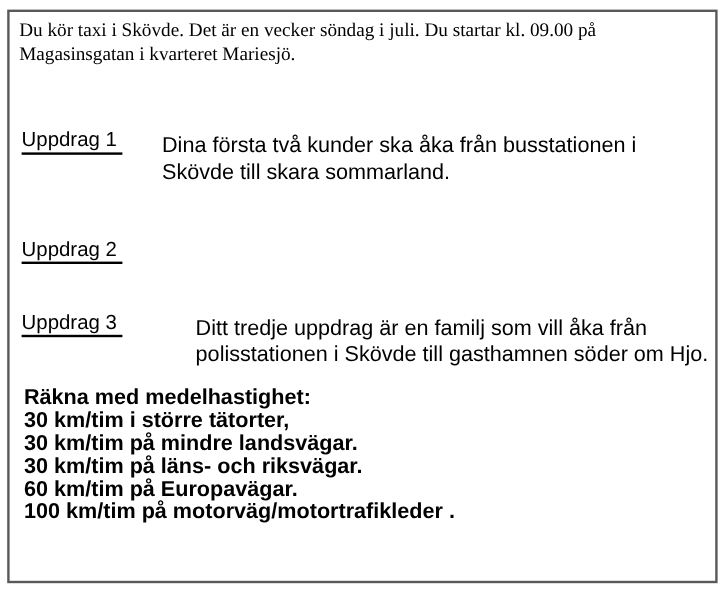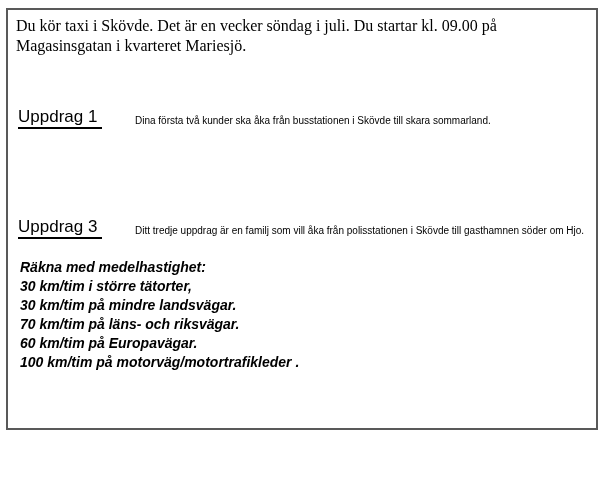--- a/index.html
+++ b/index.html
@@ -13,90 +13,92 @@
     position: relative;
     color: #000000;
     font-family: "Liberation Sans", sans-serif;
     overflow: hidden;
   }
   .frame {
     position: absolute;
     left: 6px;
     top: 8px;
     width: 592px;
-    height: 422px;
+    height: 478px;
     border: 2px solid #595959;
     box-sizing: border-box;
     background: #ffffff;
   }
   .intro {
     margin: 6px 12px 0 8px;
     font-family: "Liberation Serif", serif;
     font-size: 16px;
     line-height: 20px;
   }
   .assignment {
     display: flex;
     align-items: flex-start;
     margin-left: 10px;
     margin-right: 4px;
   }
   .assignment-1 { margin-top: 51px; }
   .assignment-2 { margin-top: 44px; }
-  .assignment-3 { margin-top: 41px; }
+  .assignment-3 { margin-top: 41px; gap: 28px; }
   .a-label {
     flex: 0 0 117px;
     font-size: 17px;
     line-height: 20px;
   }
   .a-label .u {
     border-bottom: 2px solid #000;
     padding-right: 5px;
     padding-bottom: 1px;
   }
   .a-text {
     width: 458px;
-    font-size: 10px;
+    font-size: 18px;
     line-height: 22px;
     padding-top: 3px;
   }
   .speeds {
     margin: 16px 12px 0 12px;
-    font-size: 14px;
+    font-size: 18px;
     font-weight: bold;
     line-height: 19px;
-    font-style: italic;
   }
 </style>
 </head>
 <body>
 
 <div class="frame">
 
   <p class="intro">Du kör taxi i Skövde. Det är en vecker söndag i juli. Du startar kl. 09.00 på Magasinsgatan i kvarteret Mariesjö.</p>
 
   <div class="assignment assignment-1">
     <div class="a-label">
       <span class="u">Uppdrag 1</span>
     </div>
     <div class="a-text">Dina första två kunder ska åka från busstationen i Skövde till skara sommarland.</div>
   </div>
 
   <div class="assignment assignment-2">
+    <div class="a-label">
+      <span class="u">Uppdrag 2</span>
+    </div>
   </div>
 
   <div class="assignment assignment-3">
     <div class="a-label">
       <span class="u">Uppdrag 3</span>
     </div>
     <div class="a-text">Ditt tredje uppdrag är en familj som vill åka från polisstationen i Skövde till gasthamnen söder om Hjo.</div>
   </div>
 
   <div class="speeds">
     <div>Räkna med medelhastighet:</div>
     <div>30 km/tim i större tätorter,</div>
     <div>30 km/tim på mindre landsvägar.</div>
-    <div>70 km/tim på läns- och riksvägar.</div>
+    <div>30 km/tim på läns- och riksvägar.</div>
     <div>60 km/tim på Europavägar.</div>
     <div>100 km/tim på motorväg/motortrafikleder .</div>
   </div>
 
 </div>
 
 </body></html>

